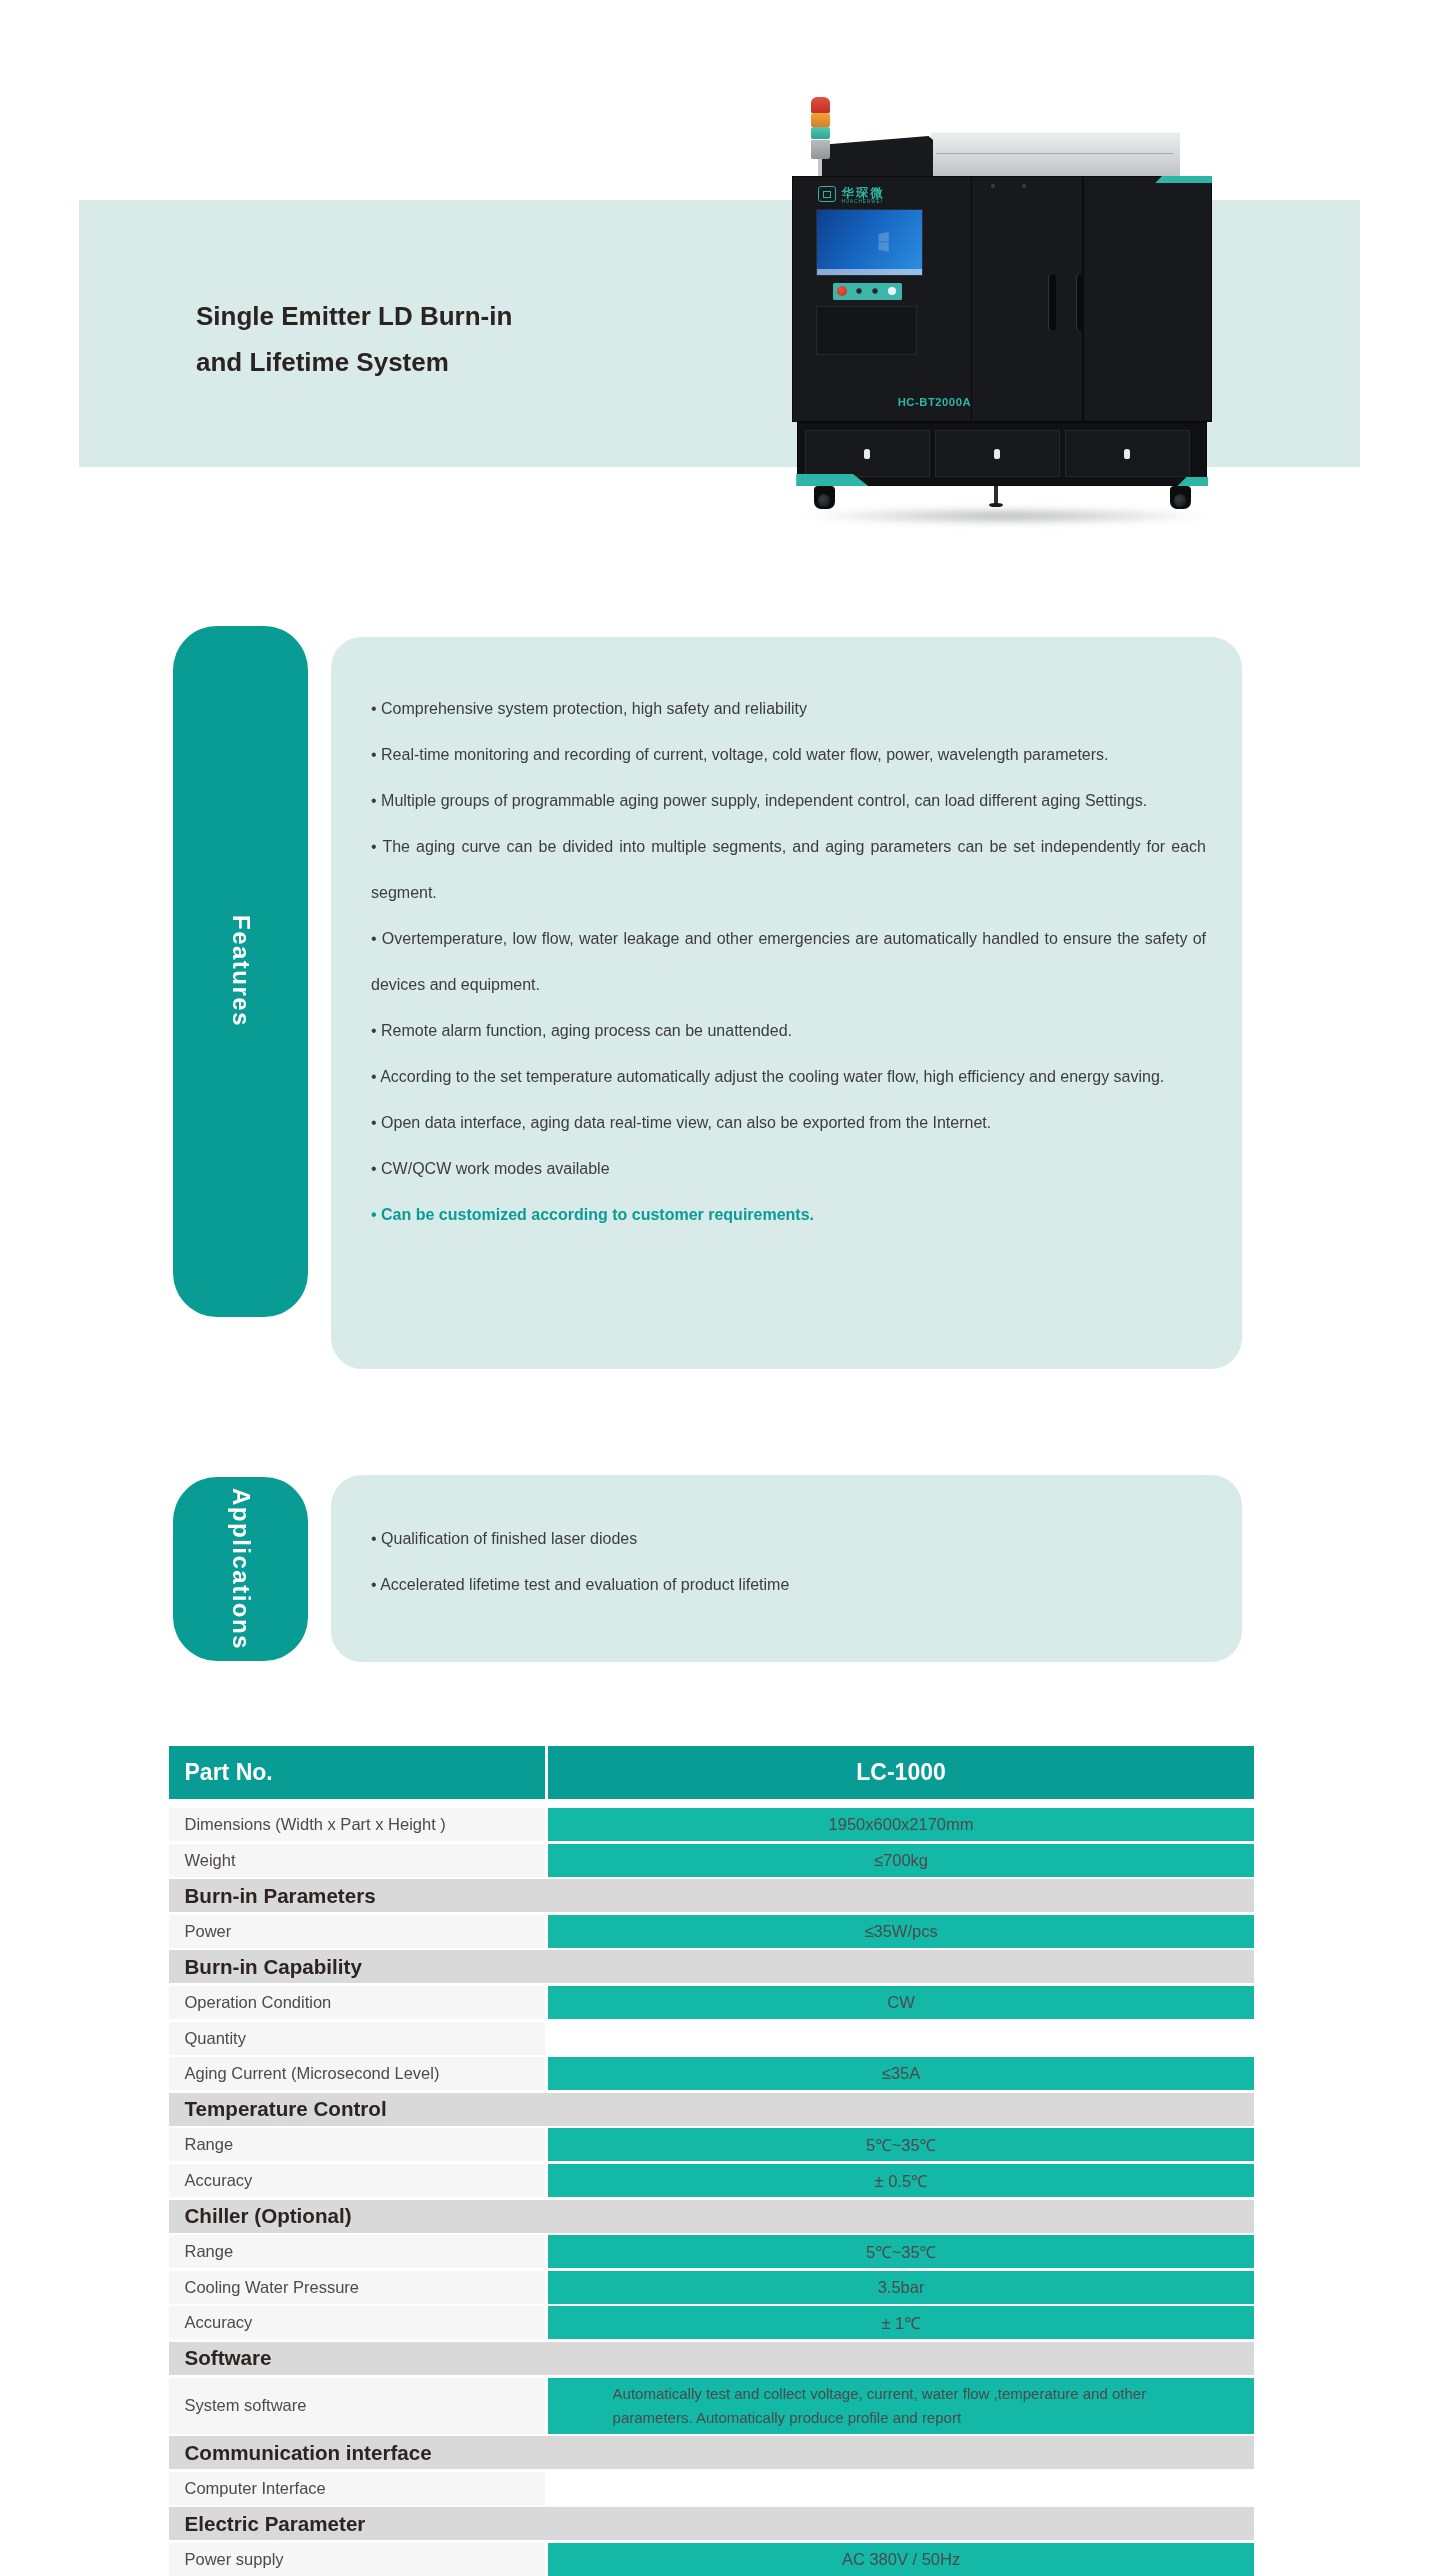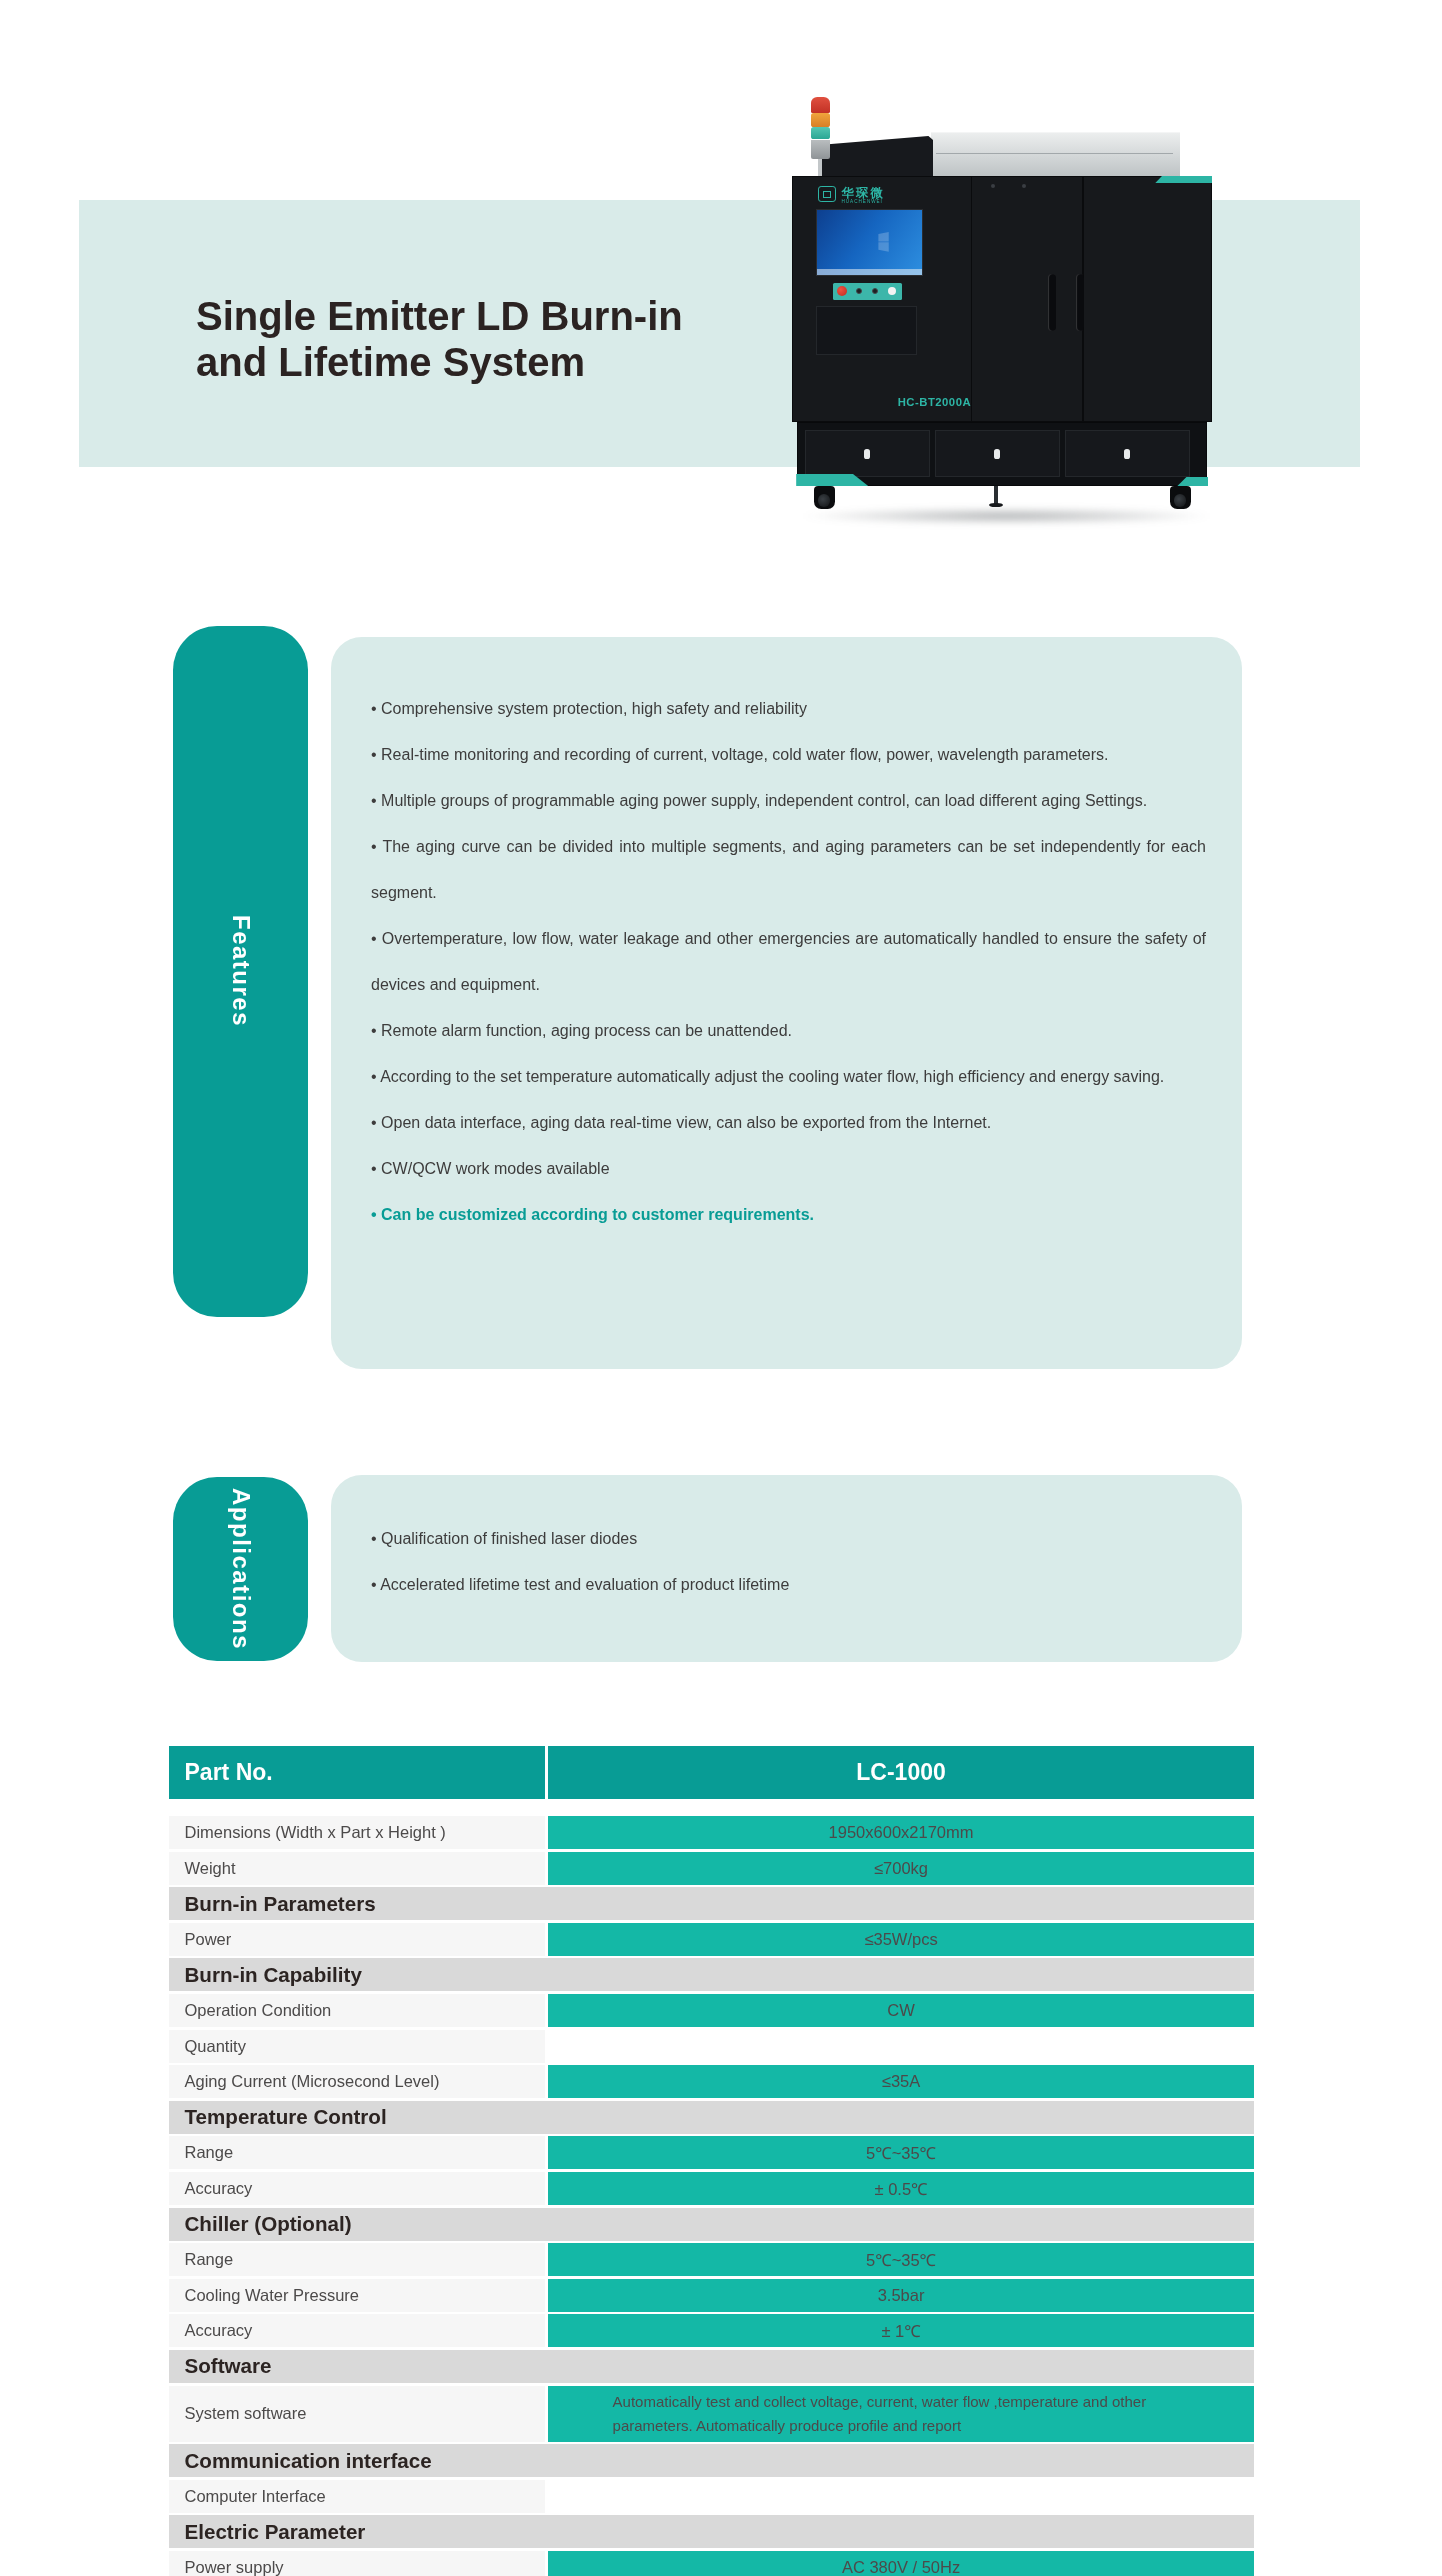--- a/index.html
+++ b/index.html
@@ -10,21 +10,21 @@
     font-family:"Liberation Sans", sans-serif;
     overflow:hidden;
   }
   
   .hero-band{
     position:absolute;left:79px;top:200px;width:1281px;height:267px;
     background:#d9ebe9;
   }
   .hero-title{
     position:absolute;left:196px;top:293px;
-    font-size:40px;font-weight:bold;color:#2b2322;line-height:46px;
+    font-size:26px;font-weight:bold;color:#2b2322;line-height:46px;
     letter-spacing:0px;
   }
   
   .machine{position:absolute;left:788px;top:95px;width:433px;height:433px;}
   .machine *{position:absolute;}
   .m-shadow{left:10.3px;top:412px;width:417px;height:17.5px;
     background:radial-gradient(ellipse at center, rgba(60,66,70,.38) 0%, rgba(60,66,70,0) 70%);
     filter:blur(3.1px);border-radius:50%;}
   .m-pole{left:30px;top:62px;width:3.6px;height:26px;background:#c3c7c9;}
   .m-light{left:23px;width:18.5px;border-radius:2.6px;}
@@ -107,21 +107,21 @@
     box-sizing:border-box;
   }
   .content-box.features{top:637px;height:732px;padding:49px 36px 0 40px;}
   .content-box.applications{top:1475px;height:187px;padding:41px 36px 0 40px;}
   .bullet{
     margin:0;font-size:16px;color:#3d3c3c;line-height:46px;text-align:justify;
   }
   .bullet.highlight{color:#089c95;font-weight:bold;}
   
   .spec-table{position:absolute;left:169px;top:1746px;width:1085px;}
-  .t-header{display:flex;height:53px;margin-bottom:17px;}
+  .t-header{display:flex;height:53px;margin-bottom:9px;}
   .t-header .h1{
     width:376px;background:#089c95;color:#fff;font-size:23px;font-weight:bold;
     display:flex;align-items:center;padding-left:15.5px;box-sizing:border-box;
   }
   .t-header .h2{
     flex:1;margin-left:3.1px;background:#089c95;color:#fff;font-size:23px;font-weight:bold;
     display:flex;align-items:center;justify-content:center;
   }
   .t-row{display:flex;min-height:33px;margin-bottom:2.6px;}
   .t-label{

